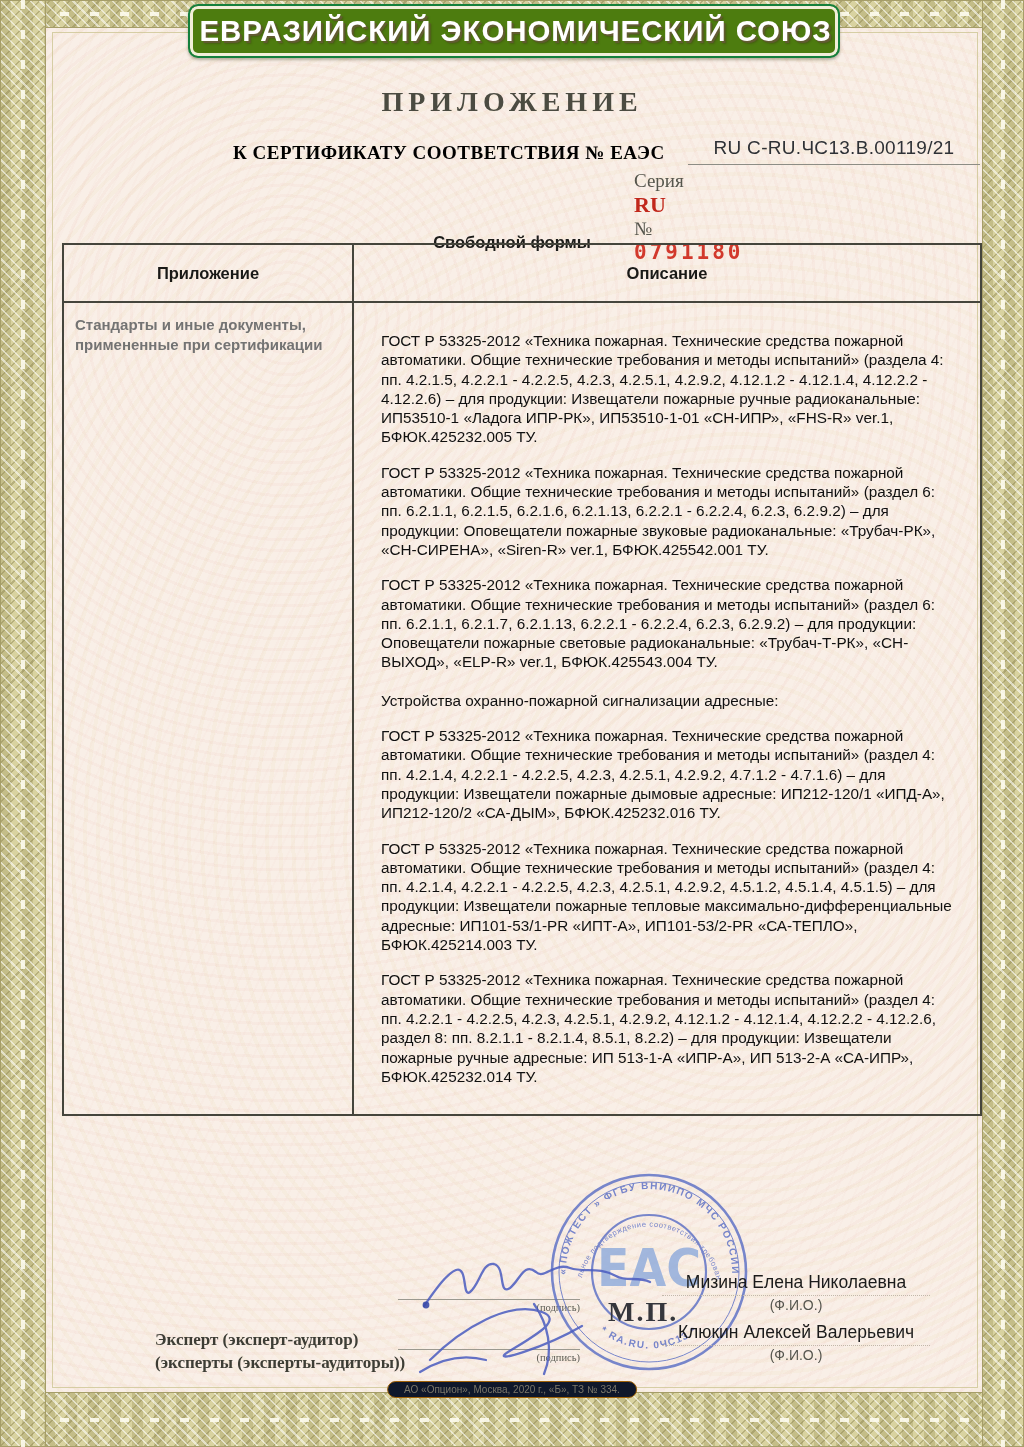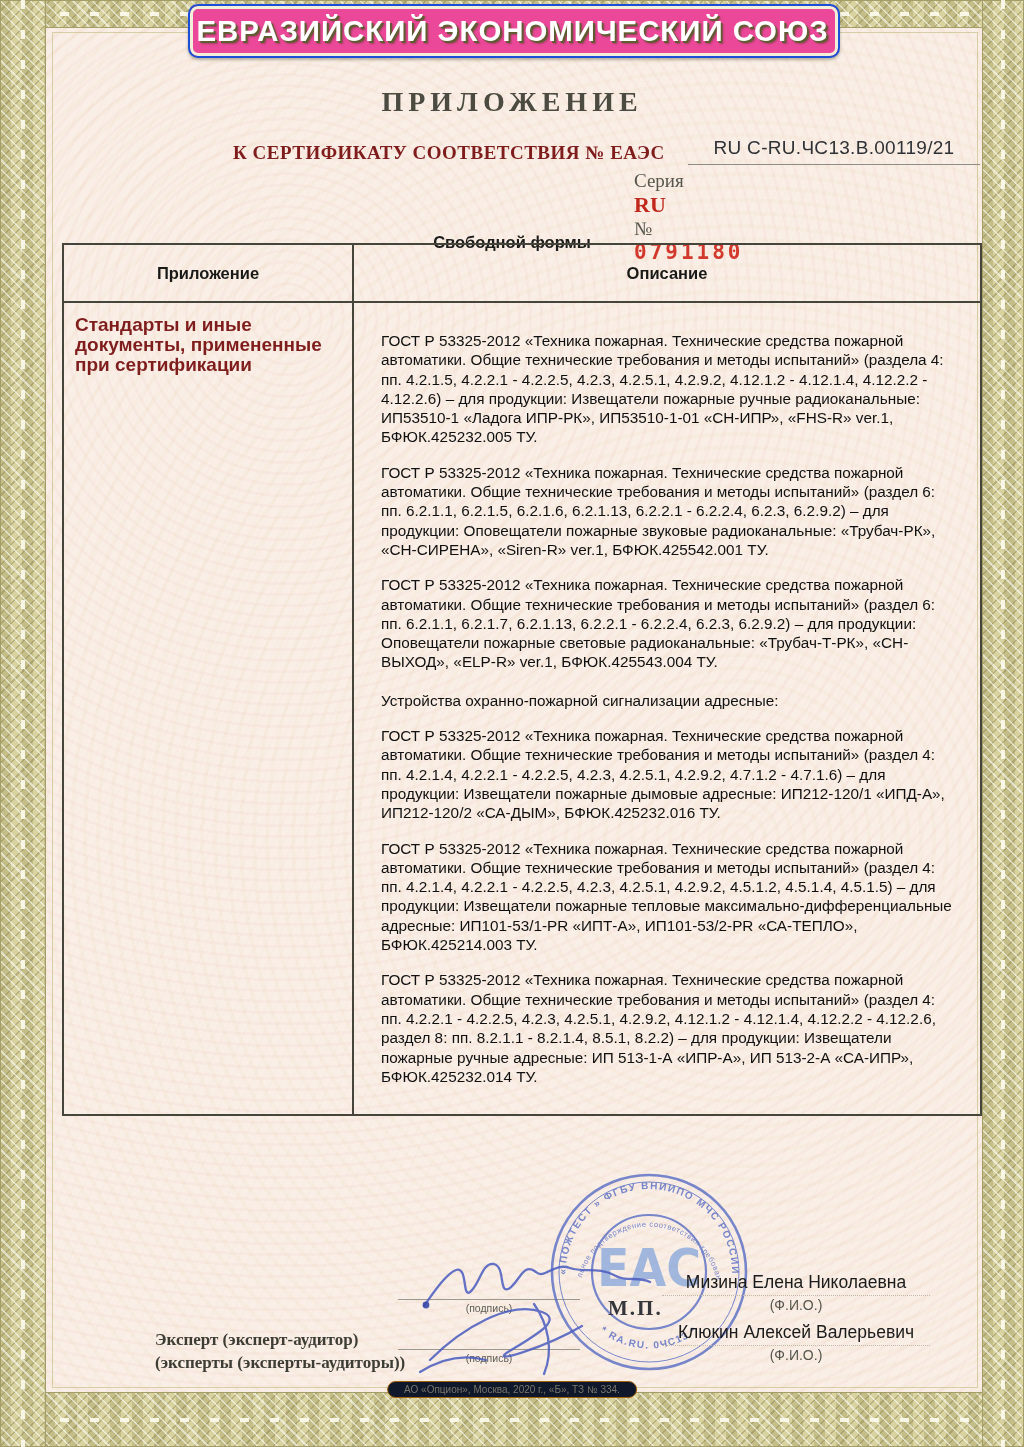--- a/index.html
+++ b/index.html
@@ -40,40 +40,40 @@
   .strip-bottom{left:0;top:1392px;width:1024px;height:55px;}
   .strip-left{left:0;top:0;width:46px;height:1447px;}
   .strip-right{left:982px;top:0;width:42px;height:1447px;}
   .frame-inner-line{
     position:absolute;left:52px;top:32px;width:924px;height:1354px;z-index:1;
     border:1px solid rgba(205,198,148,.8);
   }
   
   .banner{
     position:absolute;left:188px;top:4px;width:648px;height:50px;z-index:4;
-    background:#ec4899;
-    border:2px solid #1d4ed8;border-radius:10px;
+    background:#4d7c0f;
+    border:2px solid #15803d;border-radius:10px;
     box-shadow: inset 0 0 0 3px #f2efda, 0 2px 3px rgba(60,55,20,.35);
-    display:flex;align-items:center;justify-content:flex-start;
+    display:flex;align-items:center;justify-content:flex-end;
   }
   .banner-text{
     color:#fff;font-weight:bold;font-size:30px;letter-spacing:1px;white-space:nowrap;
     transform:scaleX(.98);
     text-shadow:2px 2px 0 #615b31, 3px 3px 2px rgba(60,55,20,.4);
   }
   
   .doc-title{
     position:absolute;left:60px;top:86px;width:904px;z-index:3;
     text-align:center;font-family:"Liberation Serif",serif;font-weight:bold;
     font-size:28px;letter-spacing:5px;color:#4b4b41;
   }
   .cert-line-label{
     position:absolute;left:233px;top:142px;z-index:3;
     font-family:"Liberation Serif",serif;font-weight:bold;font-size:19px;
-    color:#7f1d1d;letter-spacing:.5px;white-space:nowrap;
+    color:#000000;letter-spacing:.5px;white-space:nowrap;
   }
   .cert-number{
     position:absolute;left:688px;top:137px;width:292px;z-index:3;
     text-align:center;font-size:19px;color:#2e3136;letter-spacing:.3px;
     border-bottom:1.5px solid #8d8d85;padding-bottom:5px;white-space:nowrap;
   }
   .series-row{
     position:absolute;left:588px;top:170px;z-index:3;display:flex;align-items:baseline;flex-direction:column;
   }
   .series-label{font-family:"Liberation Serif",serif;font-size:19px;color:#56564d;}
@@ -91,47 +91,47 @@
     display:grid;grid-template-columns:290px 1fr;
     background:transparent;
   }
   .tbl-cell{box-sizing:border-box;}
   .th{
     font-weight:bold;font-size:16.5px;color:#19191七;color:#191917;text-align:center;
     padding:19px 6px 18px 6px;border-bottom:2px solid #45453c;
   }
   .td{min-height:700px;padding:12px 11px;font-size:15.3px;line-height:19.3px;color:#101010;}
   .col-divider{border-right:2px solid #45453c;}
-  .td-label{font-weight:bold;font-size:19px;line-height:20px;color:#7f1d1d;}
+  .td-label{font-weight:bold;font-size:15px;line-height:20px;color:#737373;}
   .td-desc p{margin:16px;}
   .block-gap{margin-top:19px !important;}
   
   .sig-label{
     position:absolute;z-index:3;font-family:"Liberation Serif",serif;font-weight:bold;
     font-size:17px;line-height:23px;color:#3d3d35;width:262px;
   }
   .sig-label-1{left:155px;top:1278px;}
   .sig-label-2{left:155px;top:1328px;}
   .sig-line{
-    position:absolute;z-index:3;width:182px;text-align:center;
+    position:absolute;z-index:3;width:182px;text-align:right;font-family:Liberation Serif, serif;
   }
   .sig-line .rule{height:0;border-bottom:1px solid #9b998f;}
   .sig-line .caption{font-size:10.5px;color:#5d5d55;margin-top:2px;}
   .sig-line-1{left:398px;top:1299px;}
   .sig-line-2{left:398px;top:1349px;}
   .name-block{
     position:absolute;z-index:6;width:268px;text-align:center;
   }
   .name-block .name{font-size:17.5px;color:#1b1b1b;white-space:nowrap;border-bottom:1px dotted #c2b8aa;padding-bottom:2px;}
   .name-block .caption{font-size:14px;color:#55554e;margin-top:1px;}
   .name-1{left:662px;top:1272px;}
   .name-2{left:662px;top:1322px;}
   .mp-label{
     position:absolute;left:608px;top:1296px;z-index:7;
-    font-family:"Liberation Serif",serif;font-weight:bold;font-size:21px;
+    font-family:"Liberation Serif",serif;font-weight:bold;font-size:28px;
     letter-spacing:2px;color:#35363c;
   }
   
   .stamp{position:absolute;left:536px;top:1168px;z-index:5;opacity:.82;}
   .ink{position:absolute;left:412px;top:1232px;z-index:6;}
   
   .imprint{
     position:absolute;left:50%;top:1381px;transform:translateX(-50%);z-index:5;
     background:#0f172a;border:1px solid #a16207;border-radius:9px;
     padding:2px 16px;font-size:10px;color:#7b776a;white-space:nowrap;

